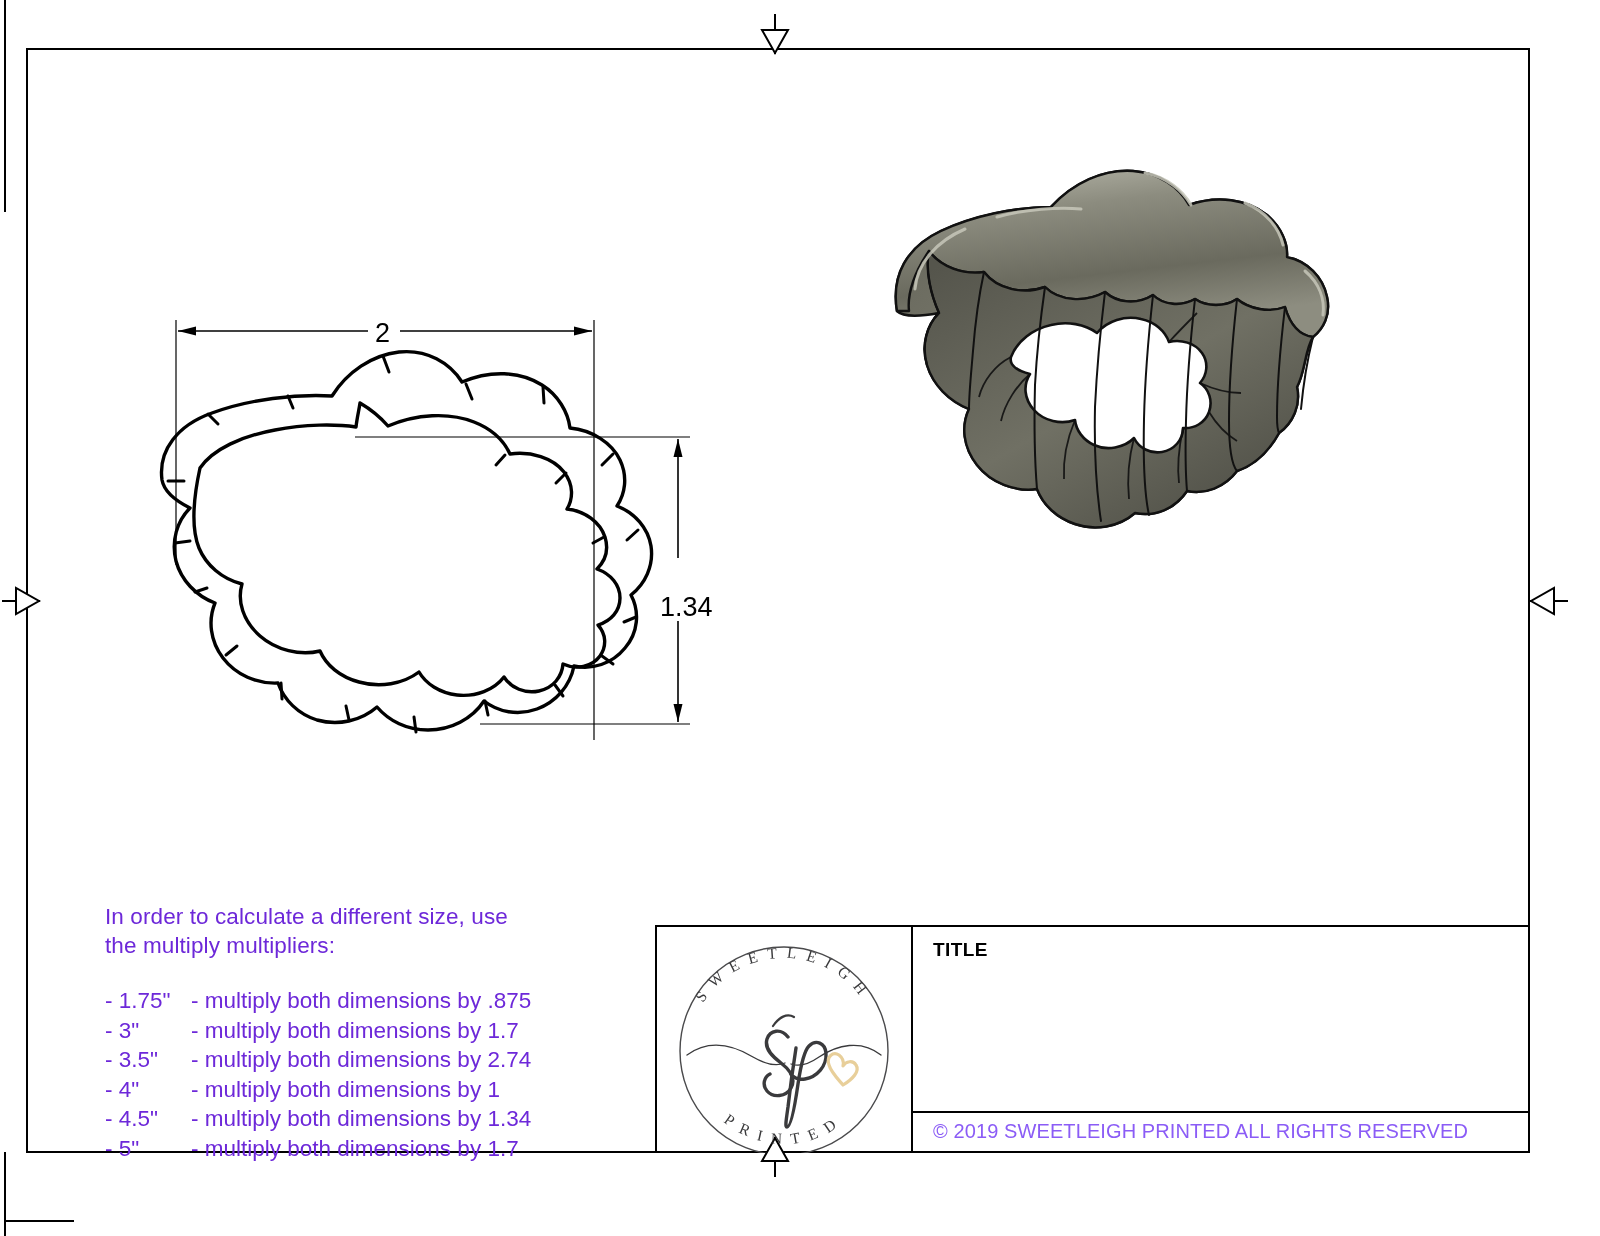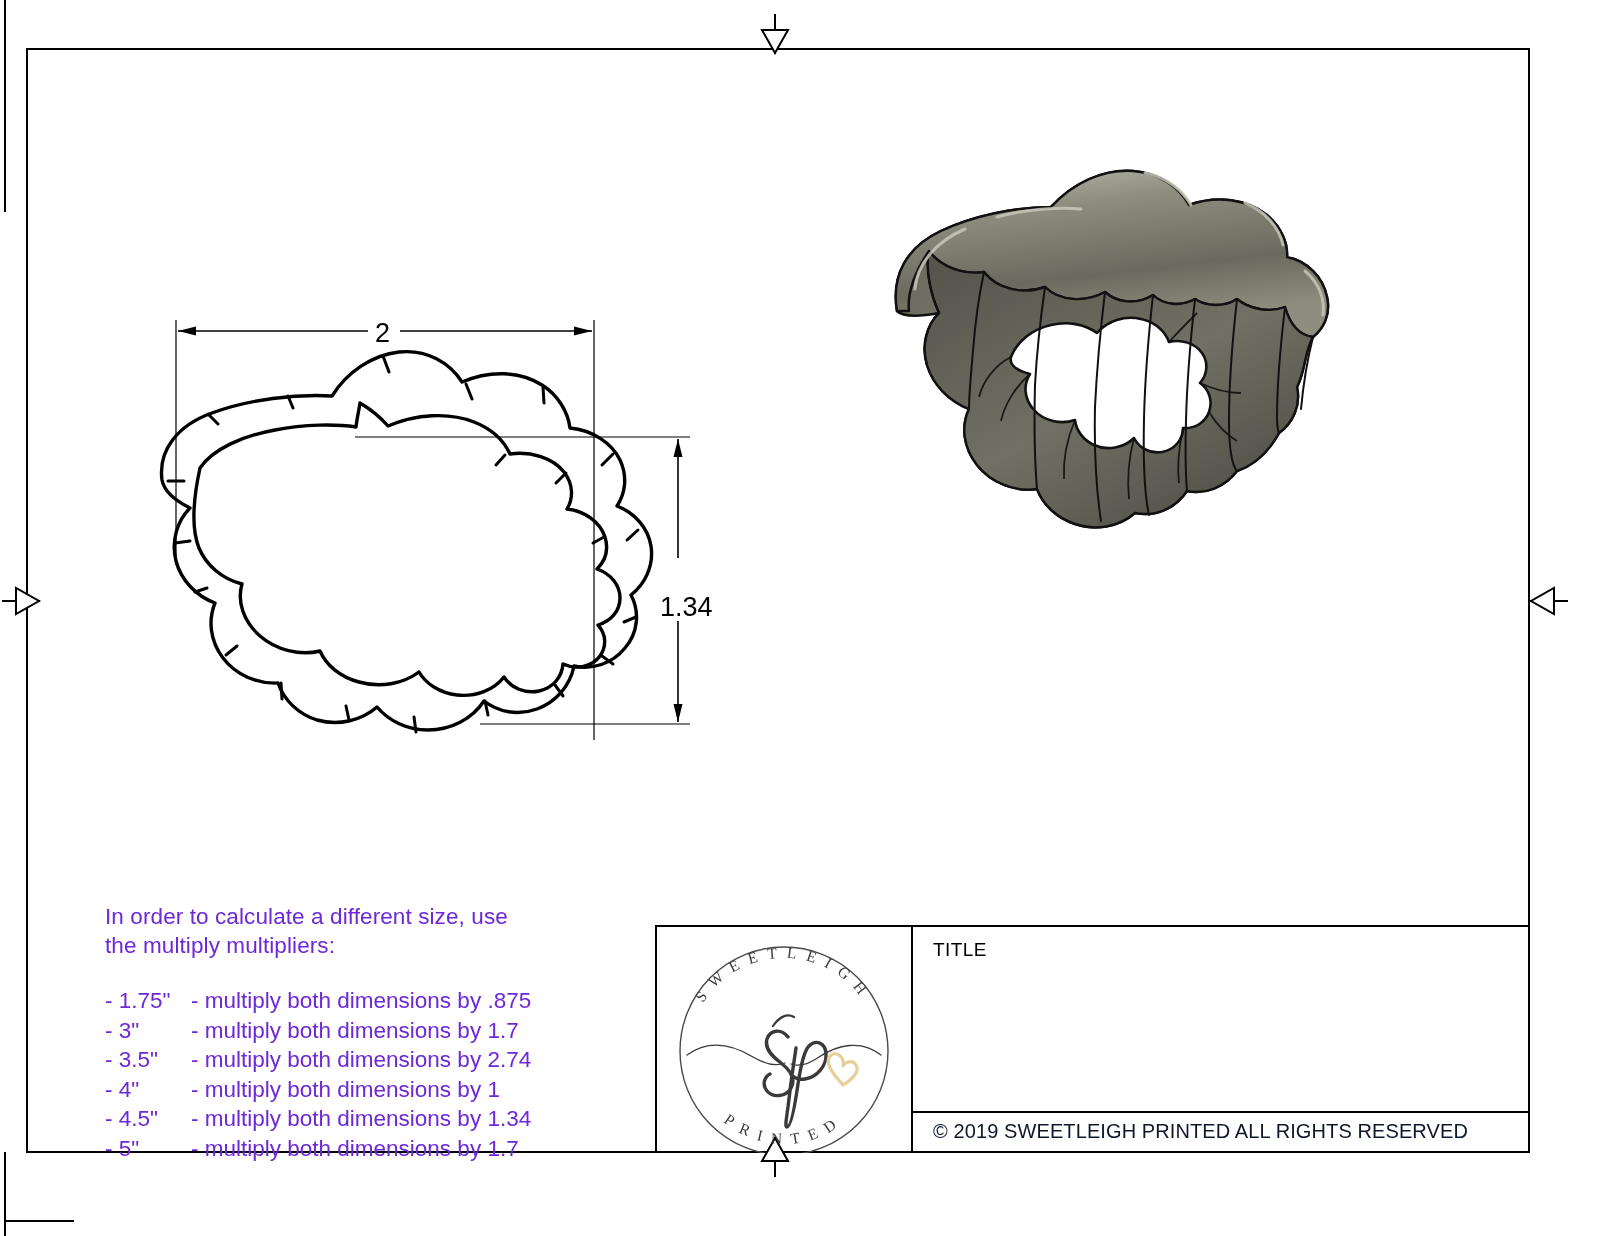--- a/index.html
+++ b/index.html
@@ -135,20 +135,21 @@
     overflow: hidden;
   }
   .tb-logo-cell svg { display: block; }
   .tb-title-cell {
     position: absolute;
     left: 256px; top: 0;
     width: 617px;
     height: 186px;
     border-bottom: 2px solid #000;
     box-sizing: border-box;
+    font-weight: bold;
   }
   .tb-title-label {
     position: absolute;
     left: 20px;
     top: 12px;
     font-size: 19px;
     color: #000;
     letter-spacing: 0.4px;
   }
   .tb-title-value {
@@ -165,21 +166,21 @@
     left: 256px; top: 186px;
     width: 617px;
     height: 40px;
     box-sizing: border-box;
   }
   .tb-copyright {
     position: absolute;
     left: 20px;
     top: 7px;
     font-size: 20px;
-    color: #0f172a;
+    color: #8b5cf6;
     letter-spacing: 0.1px;
     white-space: nowrap;
   }
 </style>
 </head>
 <body>
 
 <div id="page">
 
   <div class="sheet-edge-left"></div>

